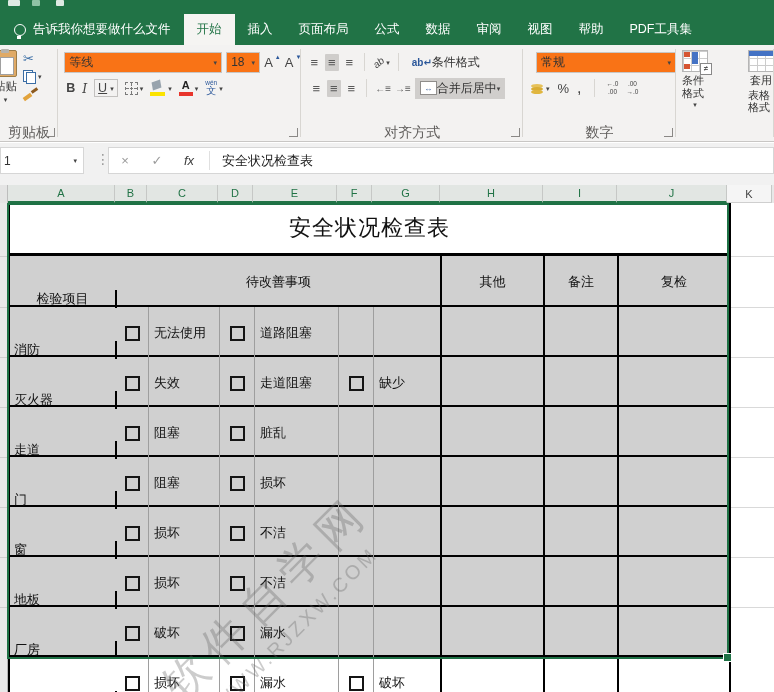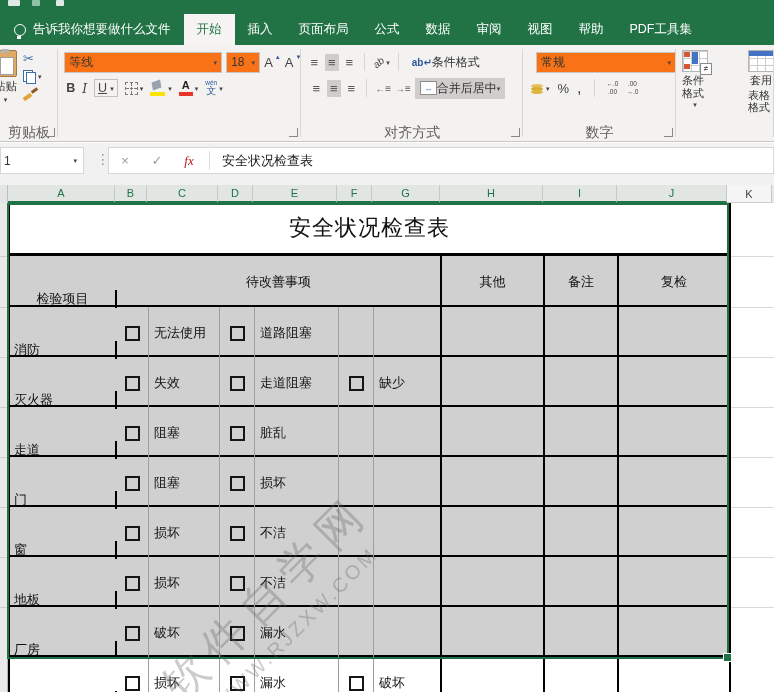--- a/index.html
+++ b/index.html
@@ -100,21 +100,21 @@
   .neq-badge{position:absolute;right:-5px;bottom:-4px;width:10px;height:10px;background:#fff;border:1px solid #888;font-size:8px;line-height:10px;text-align:center;color:#333;}
   .ft-icon{width:24px;height:20px;background:#fff;border:1px solid #b5b5b5;
            background-image:linear-gradient(#4472c4 0 5px,transparent 5px),linear-gradient(#ccc 1px,transparent 1px),linear-gradient(90deg,#ccc 1px,transparent 1px);
            background-size:100% 100%,8px 7px,8px 7px;}
   
   #formulabar{position:absolute;left:0;top:143px;width:774px;height:42px;background:#f1f1f1;}
   #namebox{position:absolute;left:0;top:4px;width:84px;height:27px;background:#fff;border:1px solid #d6d6d6;box-sizing:border-box;display:flex;align-items:center;justify-content:space-between;padding:0 6px 0 3px;font-size:12px;color:#333;}
   #fb-dots{position:absolute;left:96px;top:8px;color:#999;font-size:14px;}
   #fxbar{position:absolute;left:108px;top:4px;right:0;height:27px;background:#fff;border:1px solid #d6d6d6;box-sizing:border-box;display:flex;align-items:center;}
   #fxbar .fb-btn{width:32px;text-align:center;font-size:13px;color:#9a9a9a;}
-  #fxbar .fx{font-style:italic;font-family:Liberation Serif, serif;color:#b91c1c;}
+  #fxbar .fx{font-style:italic;font-family:Liberation Sans, sans-serif;color:#404040;}
   #fxbar .fb-sep{width:1px;height:19px;background:#e0e0e0;margin:0 4px;}
   #fxbar .fb-val{font-size:13px;color:#222;padding-left:8px;}
   
   #colheaders{position:absolute;left:0;top:185px;width:774px;height:18px;display:flex;background:#e8e8e8;}
   #ch-corner{width:8px;background:#e4e4e4;border-right:1px solid #bdbdbd;box-sizing:border-box;}
   .chcell{display:flex;align-items:center;justify-content:center;font-size:11px;box-sizing:border-box;border-right:1px solid #c6c8c6;}
   .chcell.sel{background:#e2e6e3;color:#217346;border-bottom:2px solid #217346;}
   .chcell.unsel{background:#f5f5f5;color:#444;border-bottom:1px solid #cfcfcf;}
   
   #grid{position:absolute;left:0;top:203px;width:774px;bottom:0;background:#fff;overflow:hidden;}

